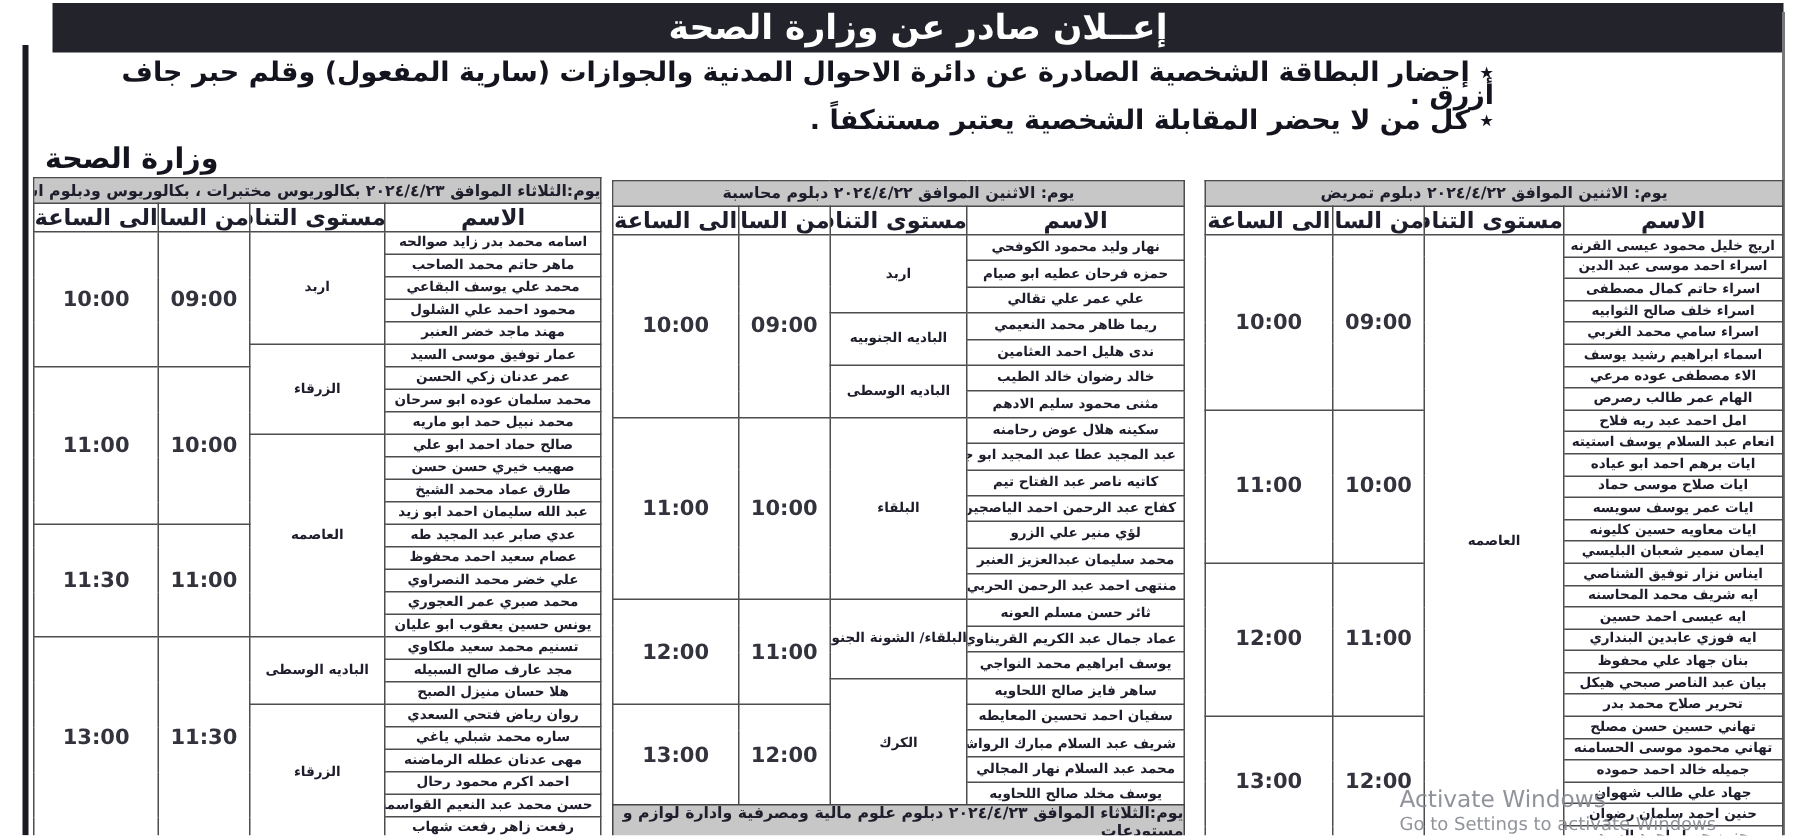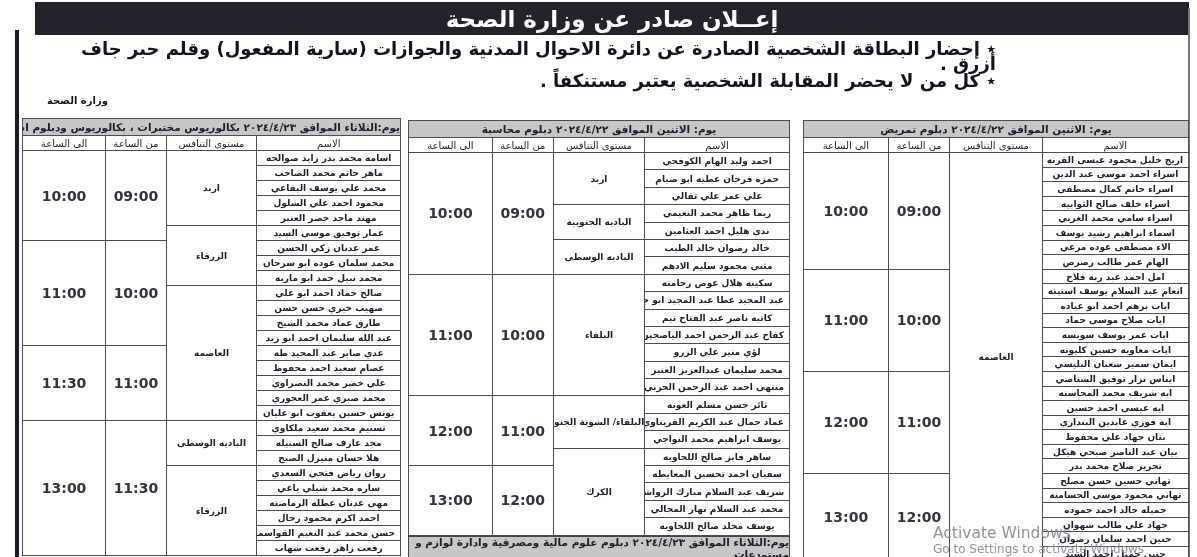--- a/index.html
+++ b/index.html
@@ -6,30 +6,30 @@
   .page{position:relative;width:1197px;height:557px;background:#fff;overflow:hidden;
         font-family:"DejaVu Sans",sans-serif;}
   .title-bar{position:absolute;left:35px;top:2px;width:1154px;height:33px;background:#23232c;
         color:#fff;display:flex;align-items:center;justify-content:center;
         font-weight:bold;font-size:23px;letter-spacing:1px;}
   .left-line{position:absolute;left:15px;top:30px;width:4px;height:527px;background:#1a1a22;}
   .right-line{position:absolute;left:1188px;top:8px;width:2px;height:549px;background:#777;}
   .intro-wrap{position:absolute;left:55px;right:11px;top:39px;direction:rtl;color:#14141f;}
   .intro{margin:0;font-weight:bold;font-size:13.5px;line-height:18px;text-align:right;}
   .note{margin:2px 190px 0 0;font-weight:bold;font-size:18px;line-height:15px;text-align:right;}
-  .ministry{position:absolute;left:47px;top:95px;font-size:10px;font-weight:bold;color:#14141f;direction:rtl;}
+  .ministry{position:absolute;left:30px;top:95px;font-size:19px;font-weight:bold;color:#14141f;direction:rtl;}
   .tbl{position:absolute;direction:rtl;}
   #tbl-left{left:22px;top:118px;width:379px;}
   #tbl-mid{left:408px;top:120px;width:382px;}
   #tbl-right{left:803px;top:120px;width:386px;}
   table{width:100%;border-collapse:collapse;table-layout:fixed;}
   td{border:1px solid #4d4d4d;text-align:center;vertical-align:middle;color:#1d1d2b;
      overflow:hidden;white-space:nowrap;padding:0;}
   .date-hdr{background:#c7c7c7;font-weight:bold;font-size:10.5px;height:16px;}
-  .col-hdr{font-weight:normal;font-size:10px;height:14px;}
+  .col-hdr{font-weight:bold;font-size:15px;height:14px;}
   .name{font-size:9px;font-weight:bold;padding:0 5px;}
   .level{font-size:9px;font-weight:bold;border-radius:24px;}
   .time{font-size:14px;font-weight:bold;direction:ltr;color:#33333d;}
   #tbl-left tr.data{height:15px;}
   #tbl-mid tr.data{height:17.4px;}
   #tbl-right tr.data{height:14.6px;}
   .footer-bar{position:absolute;left:408px;top:536px;width:380px;height:21px;background:#c7c7c7;
      border:1.5px solid #444;display:flex;align-items:center;justify-content:center;
      font-weight:bold;font-size:10.5px;direction:rtl;color:#1d1d2b;}
   .watermark{position:absolute;left:933px;top:524px;color:rgba(135,138,145,0.92);
@@ -183,21 +183,21 @@
           <tr>
             <td colspan="4" class="date-hdr">يوم: الاثنين   الموافق ٢٠٢٤/٤/٢٢ دبلوم محاسبة</td>
           </tr>
           <tr>
             <td class="col-hdr">الاسم</td>
             <td class="col-hdr">مستوى التنافس</td>
             <td class="col-hdr">من الساعة</td>
             <td class="col-hdr">الى الساعة</td>
           </tr>
           <tr class="data">
-            <td class="name">احمد وليد الهام الكوفحي</td>
+            <td class="name">نهار وليد محمود الكوفحي</td>
             <td rowspan="3" class="level">اربد</td>
             <td rowspan="7" class="time">09:00</td>
             <td rowspan="7" class="time">10:00</td>
           </tr>
           <tr class="data">
             <td class="name">حمزه فرحان عطيه ابو صيام</td>
           </tr>
           <tr class="data">
             <td class="name">علي عمر علي تقالي</td>
           </tr>

